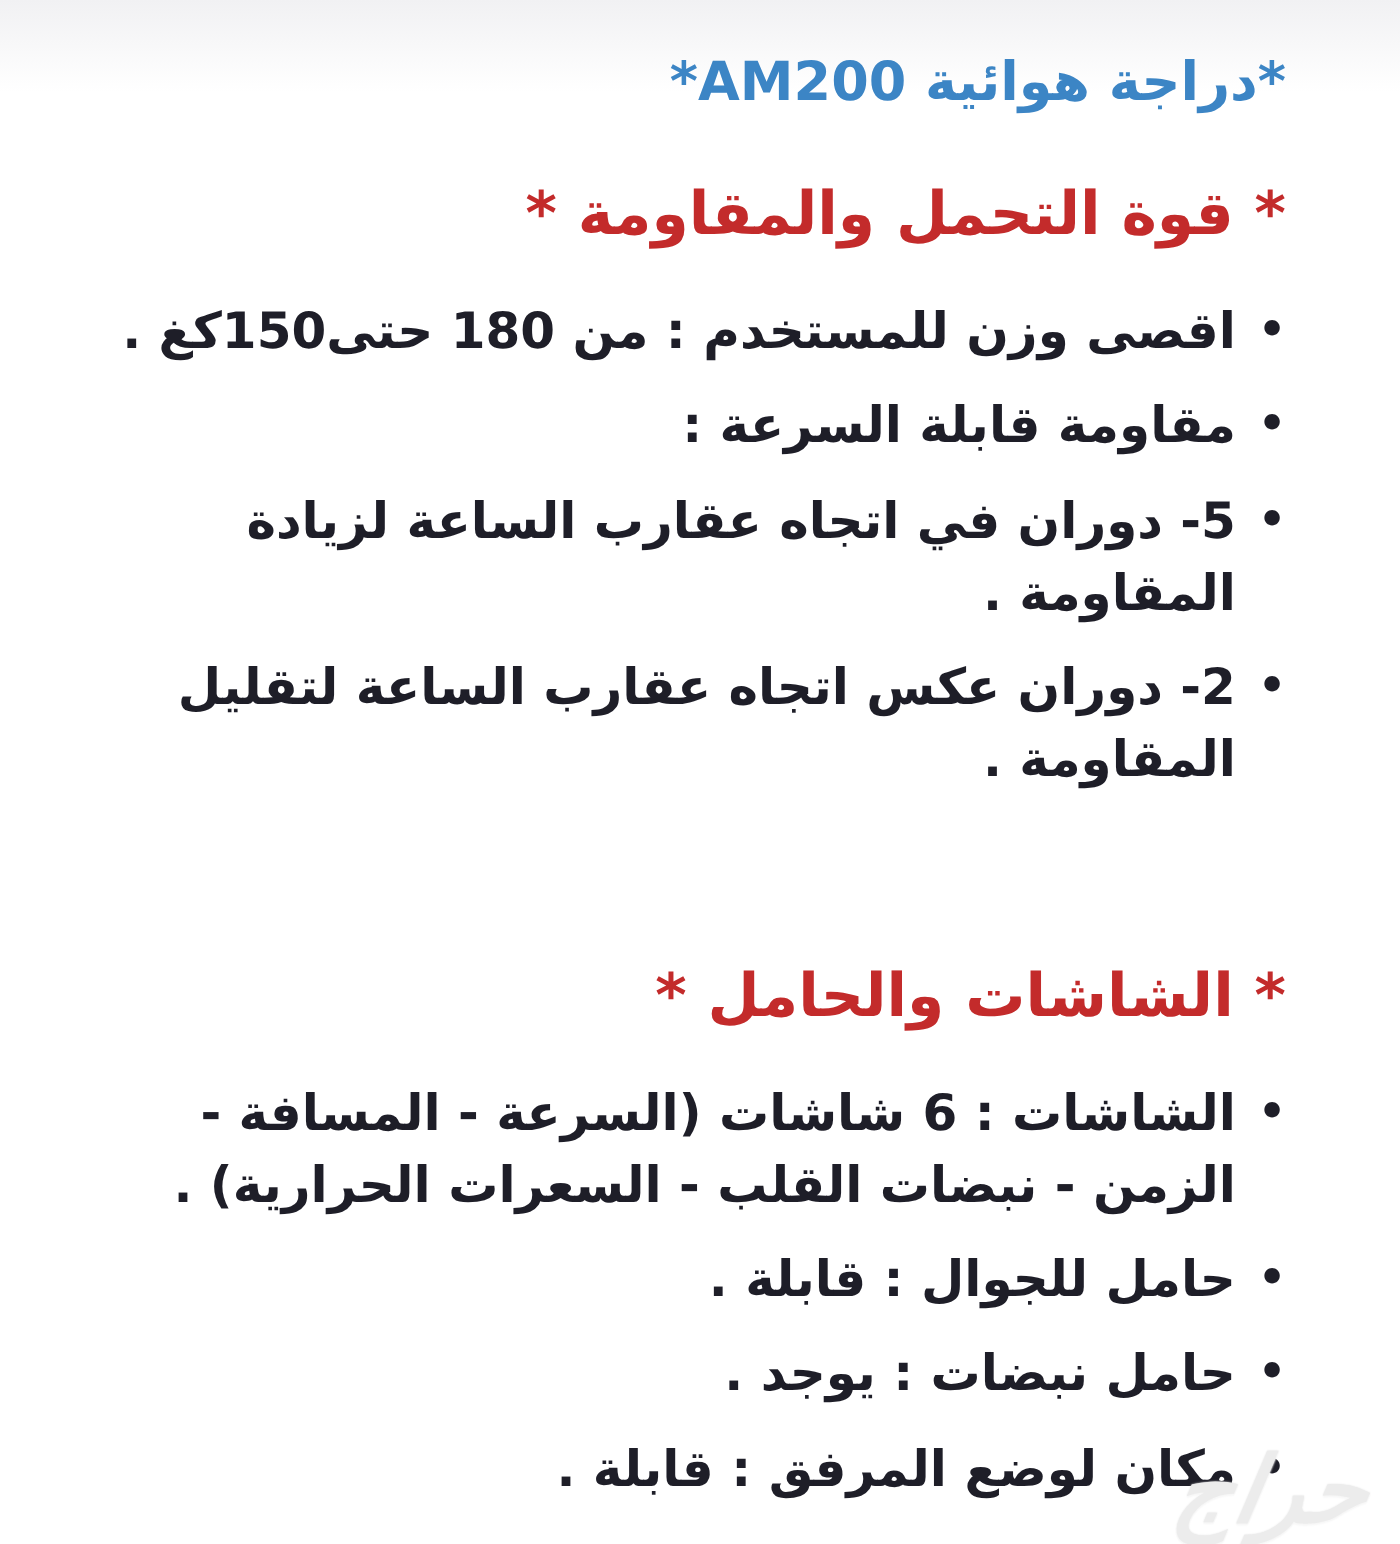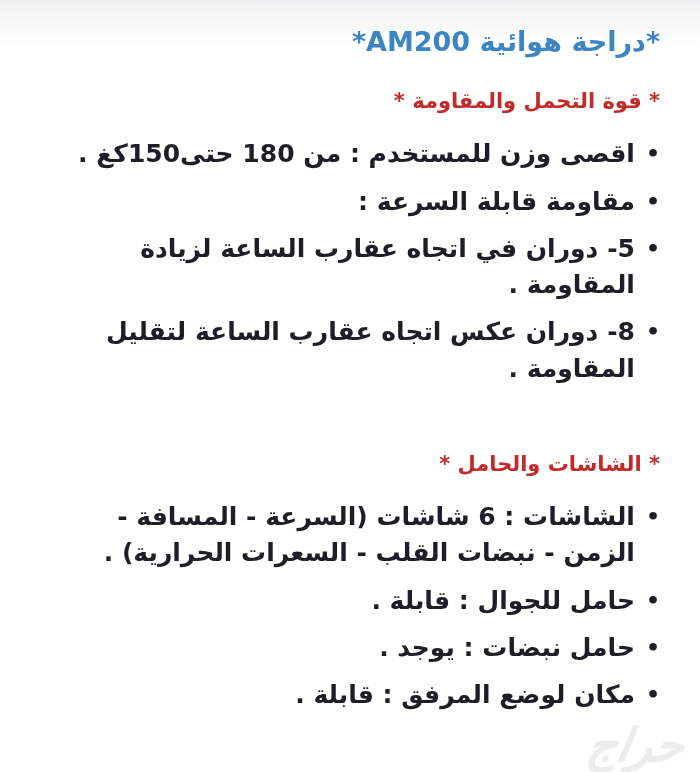--- a/index.html
+++ b/index.html
@@ -17,40 +17,40 @@
     position:relative;
     overflow:hidden;
   }
   .top-fade{
     position:absolute;top:0;left:0;right:0;height:46px;
     background:linear-gradient(#f1f1f3,#ffffff);
     pointer-events:none;
   }
   .page{
     position:relative;
-    padding:24px 40px 0 40px;
+    padding:24px 57px 0 40px;
     box-sizing:border-box;
   }
   .title{
     color:var(--title_blue);
     font-size:27px;
     font-weight:700;
     line-height:1.3;
     text-align:right;
   }
   .heading{
     color:var(--heading_red);
-    font-size:21px;
+    font-size:30px;
     font-weight:700;
     line-height:1.3;
     text-align:right;
     margin-top:29px;
   }
   .heading.second{
-    margin-top:64px;
+    margin-top:80px;
   }
   ul.spec-list{
     list-style:none;
     margin:21px 0 0 0;
     padding:0;
   }
   ul.spec-list li{
     display:flex;
     gap:11px;
     align-items:flex-start;
@@ -103,21 +103,21 @@
     <li>
       <span class="dot">•</span>
       <span class="txt">مقاومة قابلة السرعة :</span>
     </li>
     <li>
       <span class="dot">•</span>
       <span class="txt">5- دوران في اتجاه عقارب الساعة لزيادة المقاومة .</span>
     </li>
     <li>
       <span class="dot">•</span>
-      <span class="txt">8- دوران عكس اتجاه عقارب الساعة لتقليل المقاومة .</span>
+      <span class="txt">2- دوران عكس اتجاه عقارب الساعة لتقليل المقاومة .</span>
     </li>
   </ul>
 
   <div class="heading second">* الشاشات والحامل *</div>
 
   <ul class="spec-list">
     <li>
       <span class="dot">•</span>
       <span class="txt">الشاشات : 6 شاشات (السرعة - المسافة - الزمن - نبضات القلب - السعرات الحرارية) .</span>
     </li>

